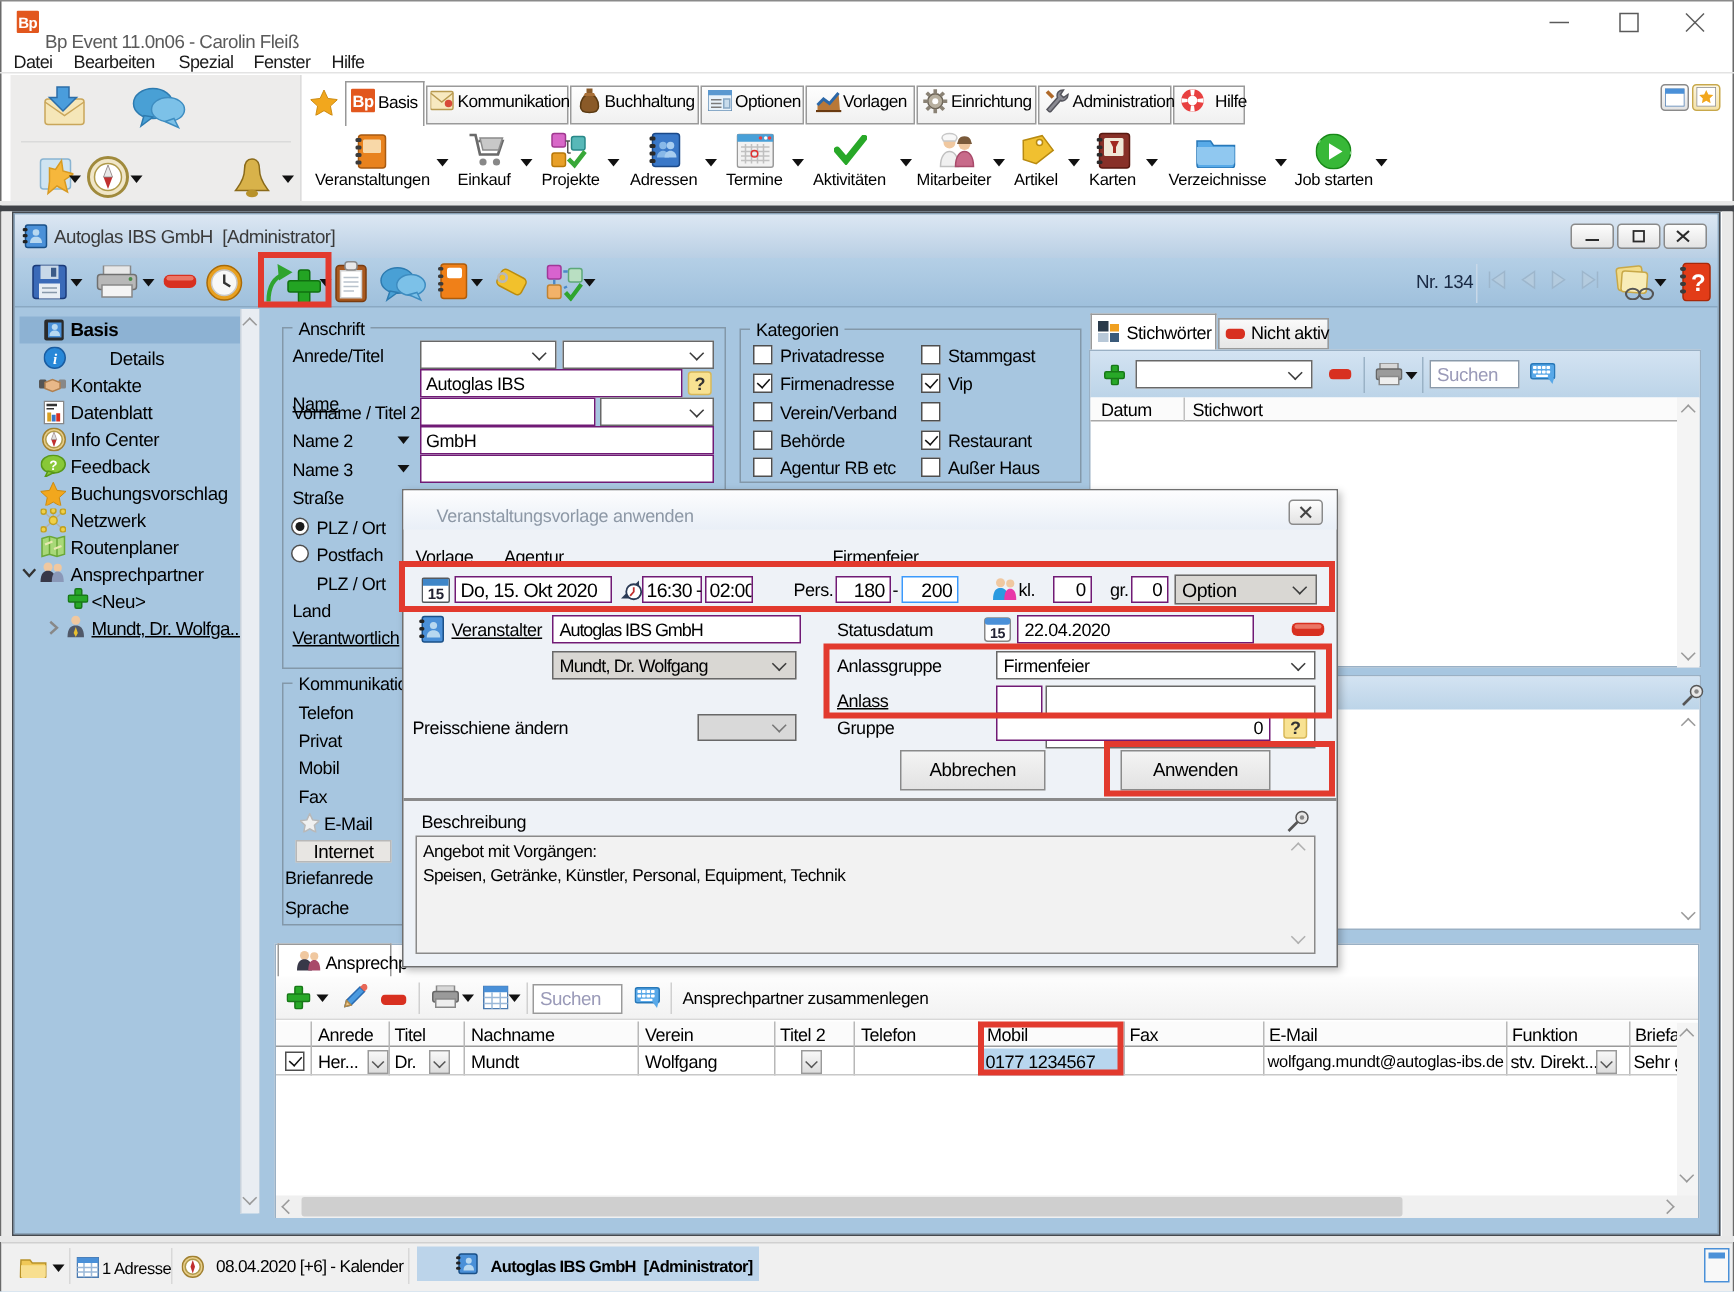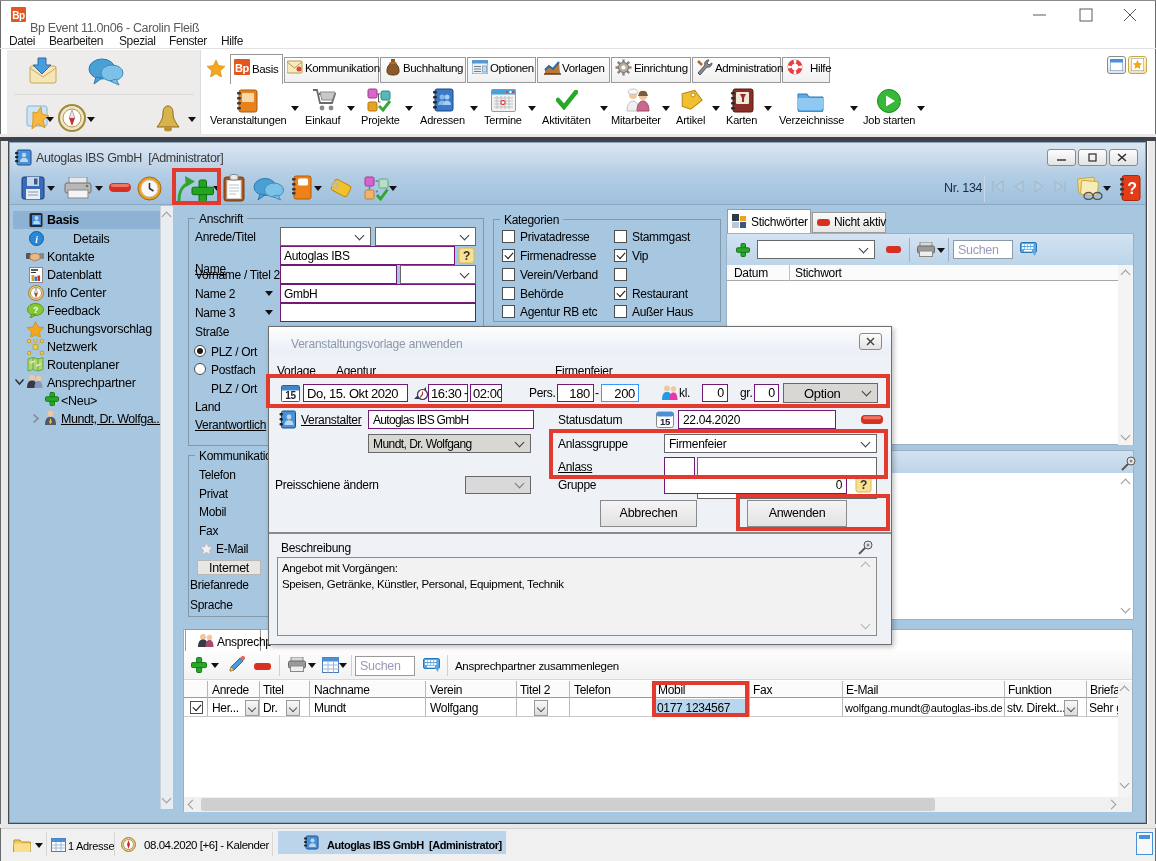--- a/index.html
+++ b/index.html
@@ -841,21 +841,21 @@
 <svg class="dz abs" style="left:661px;top:384px;" width="17" height="17">
     <circle cx="6" cy="4.5" r="3" fill="#f0c8a0"></circle>
     <path d="M1 16 c0-6.5 2.3-8 5-8 s5 1.5 5 8z" fill="#2a9ae0"></path>
     <circle cx="12.5" cy="5" r="2.7" fill="#f0c8a0"></circle>
     <path d="M8.5 16 c0-6 2-7.5 4-7.5 s4 1.5 4 7.5z" fill="#e838a8"></path>
   </svg>
 <div class="dz lbl" style="left:679px;top:386px;">kl.</div>
 <div class="dz inp" style="left:702px;top:384px;width:26px;height:18px;padding:1px 3px;text-align:right;font-size:12.5px;letter-spacing:-0.2px;">0</div>
 <div class="dz lbl" style="left:740px;top:386px;">gr.</div>
 <div class="dz inp" style="left:754px;top:384px;width:25px;height:18px;padding:1px 3px;text-align:right;font-size:12.5px;letter-spacing:-0.2px;">0</div>
-<div class="dz combo gray" style="left:783px;top:383px;width:95px;height:20px;padding:2px 20px;font-size:13px;letter-spacing:-0.3px;">Option</div>
+<div class="dz combo gray" style="left:783px;top:383px;width:95px;height:20px;padding:2px 4px;font-size:13px;letter-spacing:-0.3px;">Option</div>
 
 <svg class="dz abs" style="left:279px;top:410px;" width="17" height="19">
     <rect x="2.5" y="1" width="14" height="17" rx="1.5" fill="#4a90d8" stroke="#1a5088"></rect>
     <g fill="#222">
       <rect x="0.5" y="3" width="3.4" height="2.4" rx="1"></rect>
       <rect x="0.5" y="8" width="3.4" height="2.4" rx="1"></rect>
       <rect x="0.5" y="13" width="3.4" height="2.4" rx="1"></rect>
     </g>
     <circle cx="10" cy="7" r="2.4" fill="#b8d8f0"></circle>
     <path d="M5.5 15 c0-3.4 2-4.8 4.5-4.8 s4.5 1.4 4.5 4.8z" fill="#b8d8f0"></path>

